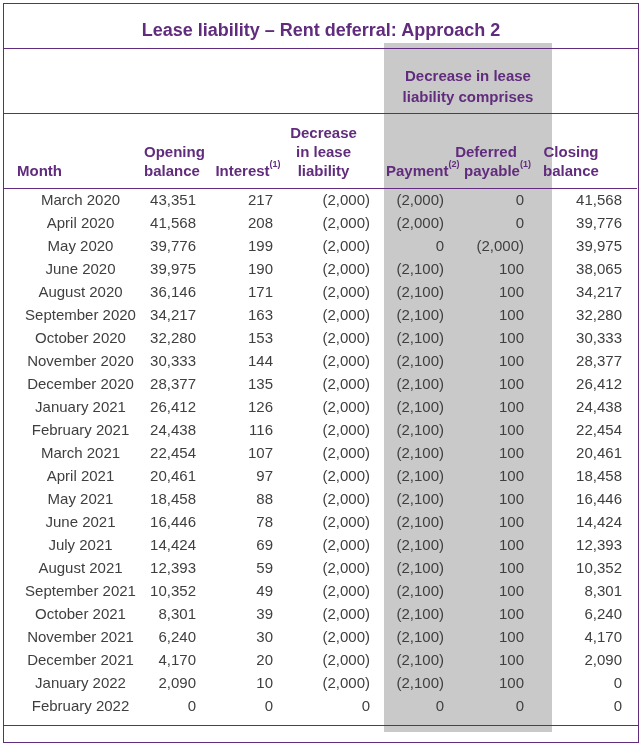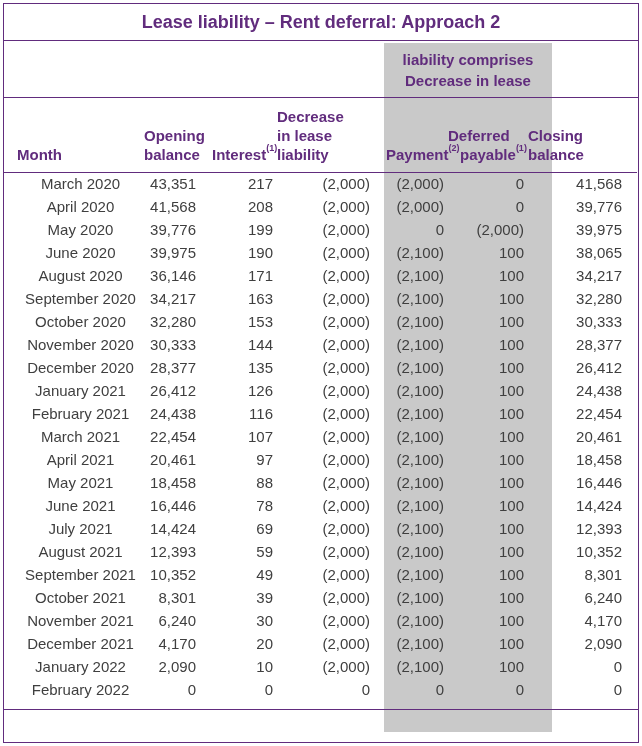--- a/index.html
+++ b/index.html
@@ -12,21 +12,21 @@
     font-family:"Liberation Sans","DejaVu Sans",sans-serif;}
   .frame{
     position:absolute;left:3px;top:3px;width:636px;height:740px;
     border:1.5px solid var(--purple);background:#fff;overflow:hidden;
   }
   
   .gray-band{
     position:absolute;left:380px;top:39px;width:168px;height:689px;
     background:var(--band);z-index:0;
   }
-  .section{position:relative;z-index:1;}
+  .section{position:relative;z-index:1;margin-top:8px;}
   .title-row{
     height:37px;border-bottom:1.5px solid var(--purple);
     display:flex;align-items:center;justify-content:center;
   }
   .title-row .t{
     color:var(--purple);font-weight:bold;font-size:18px;letter-spacing:0;
   }
   .band-header{
     height:57px;border-bottom:1.5px solid var(--purple);
   }
@@ -40,21 +40,21 @@
     position:relative;z-index:1;border-collapse:collapse;table-layout:fixed;
     width:633px;
   }
   col.c1{width:140px}col.c2{width:56px}col.c3{width:77px}col.c4{width:97px}
   col.c5{width:74px}col.c6{width:80px}col.c7{width:109px}
   thead th{
     height:74px;vertical-align:bottom;padding-bottom:8px;
     color:var(--purple);font-weight:bold;font-size:15px;line-height:19px;
     border-bottom:1.5px solid var(--purple);
   }
-  thead th.num{text-align:left;padding-right:4px;}
+  thead th.num{text-align:center;padding-right:4px;}
   thead th.month{text-align:left;padding-left:13px;}
   thead th.last{padding-right:23px;}
   .supwrap{position:relative;display:inline-block;padding-left:12px;}
   .supwrap sup{
     position:absolute;left:100%;top:-1px;font-size:9px;font-weight:bold;
     line-height:9px;
   }
   tbody td{
     height:23px;font-size:15px;color:var(--ink);white-space:nowrap;
     vertical-align:middle;
@@ -73,22 +73,22 @@
 <div class="frame">
 
   <div class="gray-band"></div>
 
   <div class="section title-row">
     <span class="t">Lease liability – Rent deferral: Approach 2</span>
   </div>
 
   <div class="section band-header">
     <div class="bh-text">
+      <span>Decrease in lease</span>
       <span>liability comprises</span>
-      <span>Decrease in lease</span>
     </div>
   </div>
 
   <table>
     <colgroup>
       <col class="c1">
         <col class="c2">
         <col class="c3">
         <col class="c4">
       <col class="c5">

